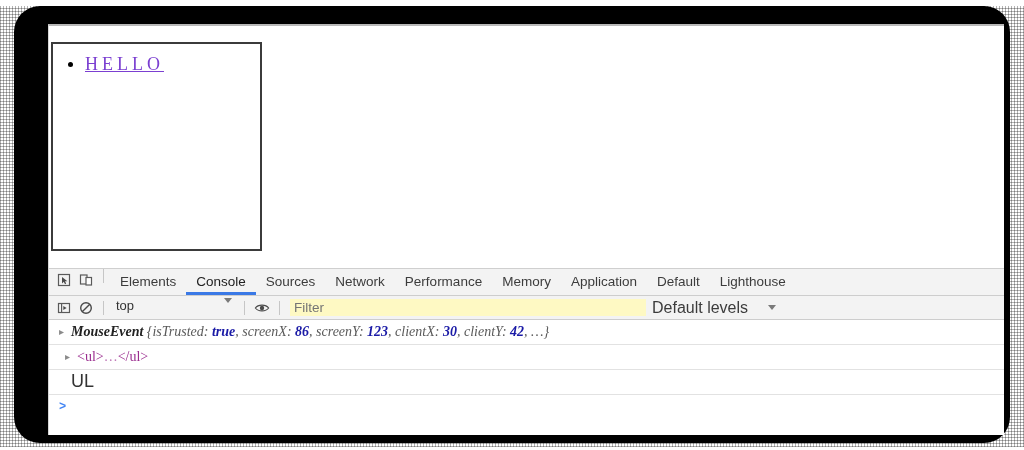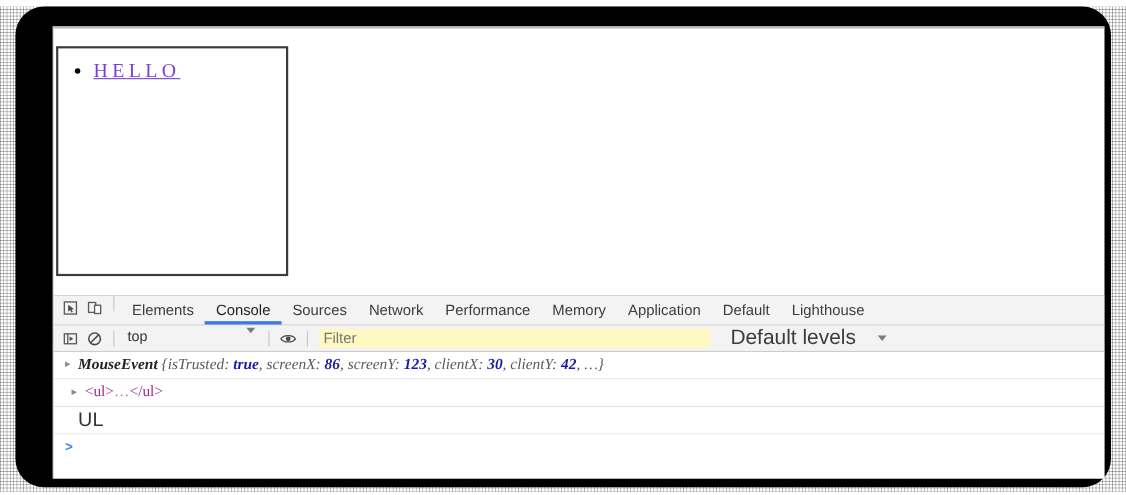--- a/index.html
+++ b/index.html
@@ -172,23 +172,23 @@
     font-size: 13.5px;
     color: #8c8c8c;
     font-family: "Liberation Sans", sans-serif;
     padding: 0 4px;
     margin-left: 4px;
   }
   #levels-select {
     display: flex;
     align-items: center;
     gap: 20px;
-    font-size: 19px;
+    font-size: 16px;
     color: #3c3c3c;
-    margin-left: 18px;
+    margin-left: 6px;
     cursor: pointer;
   }
 
   
   #console-messages {
     flex: 1 1 auto;
     overflow: hidden;
     background: #ffffff;
     min-height: 0;
   }

